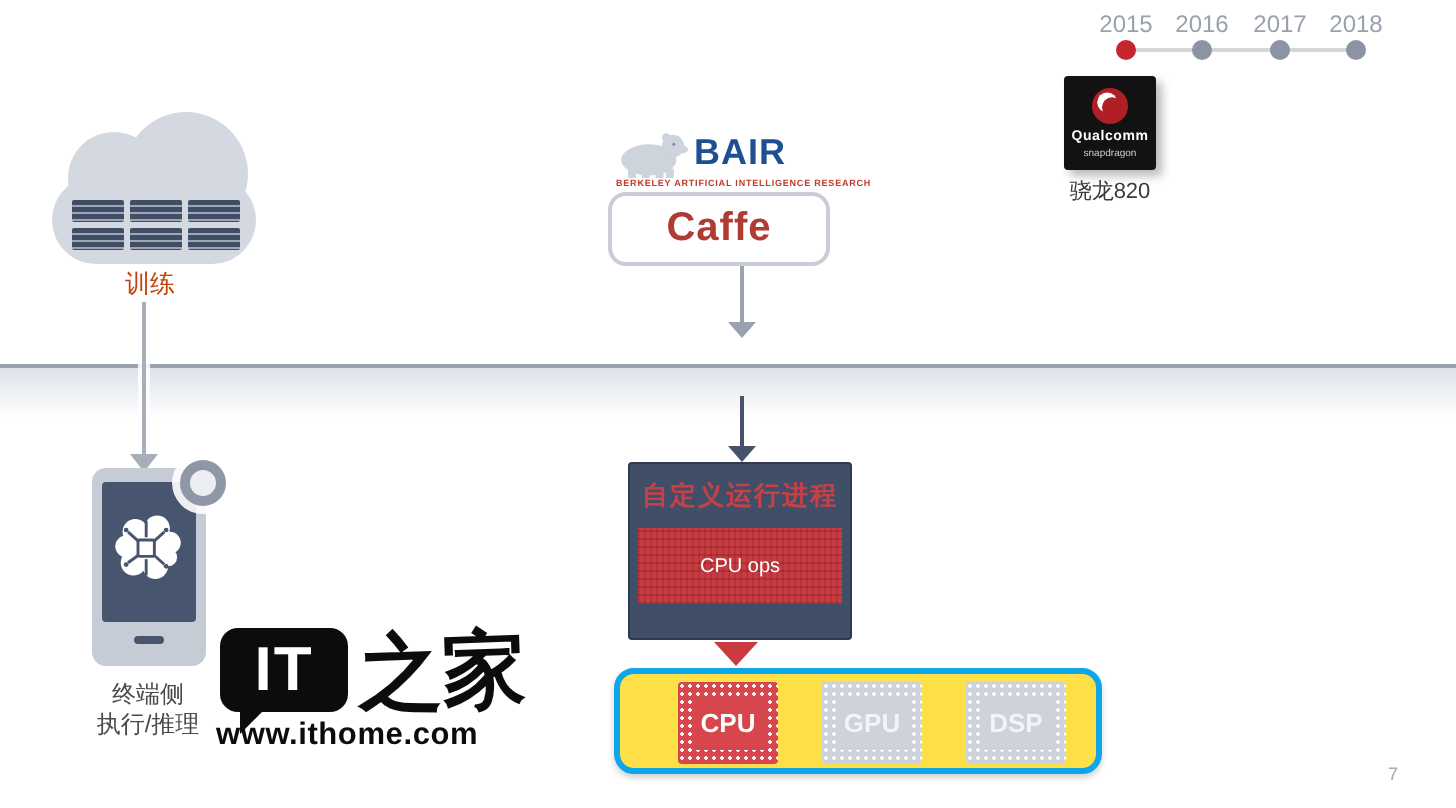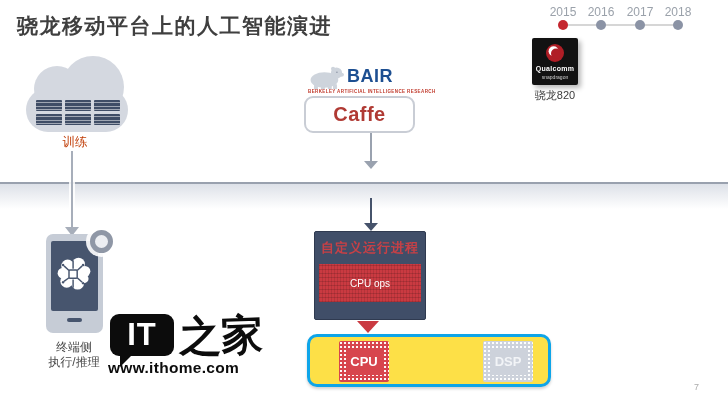--- a/index.html
+++ b/index.html
@@ -86,21 +86,20 @@
   .wm-zhijia{position:absolute;left:179px;top:308px;font-size:42px;font-weight:bold;color:#0c0c0c;z-index:4;
              font-family:"Liberation Serif", serif;transform:rotate(-2deg);}
   .wm-url{position:absolute;left:108px;top:359px;font-size:15.5px;font-weight:bold;color:#0c0c0c;z-index:4;letter-spacing:.3px;}
   .page-num{position:absolute;left:694px;top:382px;font-size:9px;color:#ababab;}
 </style>
 </head>
 <body>
 
 <div class="slide">
 
-  <div class="title">骁龙移动平台上的人工智能演进</div>
 
   <div>
     <div class="tl-line"></div>
     <div class="tl-year" style="left:545px">2015</div>
     <div class="tl-year" style="left:583px">2016</div>
     <div class="tl-year" style="left:622px">2017</div>
     <div class="tl-year" style="left:660px">2018</div>
     <div class="tl-dot active" style="left:558px"></div>
     <div class="tl-dot" style="left:596px"></div>
     <div class="tl-dot" style="left:635px"></div>
@@ -203,20 +202,23 @@
   <div class="runtime-box">
     <div class="rt-header">自定义运行进程</div>
     <div class="rt-ops">CPU ops</div>
   </div>
   <div class="red-arrow"></div>
 
   <div class="proc-container">
     <div class="chip red" style="left:29px">
       <div class="chip-core">CPU</div>
     </div>
+    <div class="chip gray" style="left:101px">
+      <div class="chip-core">GPU</div>
+    </div>
     <div class="chip gray" style="left:173px">
       <div class="chip-core">DSP</div>
     </div>
   </div>
 
   <div class="wm-bubble">
     <span class="wm-it">IT</span>
   </div>
   <div class="wm-tail"></div>
   <div class="wm-zhijia">之家</div>

